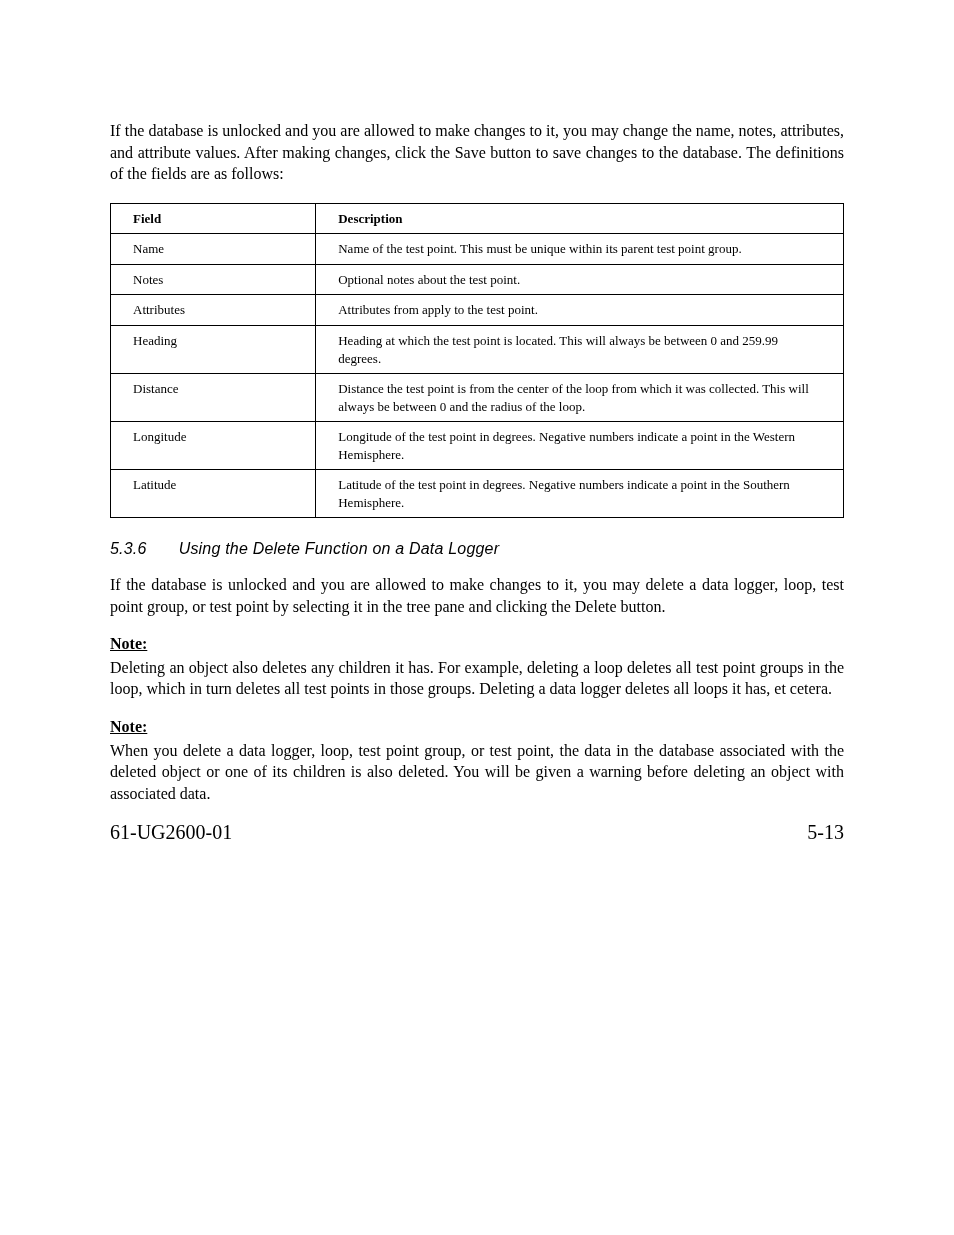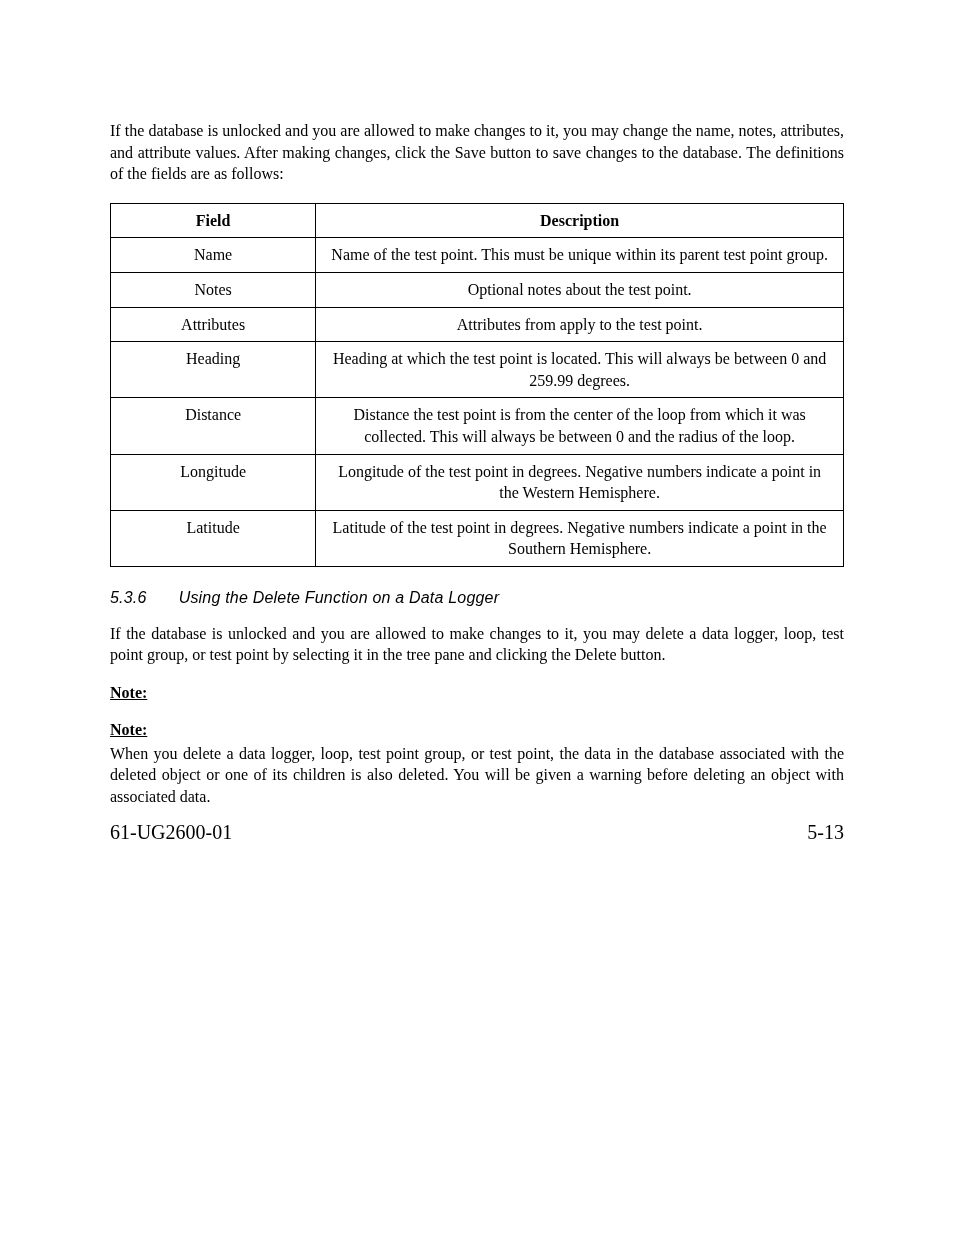--- a/index.html
+++ b/index.html
@@ -26,25 +26,25 @@
     margin: 0 0 16px 0;
     text-align: justify;
   }
   table.defs {
     border-collapse: collapse;
     width: 100%;
     margin: 0 0 20px 0;
   }
   table.defs td, table.defs th {
     border: 1px solid #000;
-    padding: 6px 14px;
+    padding: 6px 22px;
     vertical-align: top;
     font-family: "Times New Roman", Times, serif;
-    font-size: 16px;
-    text-align: center;
+    font-size: 13px;
+    text-align: left;
   }
   table.defs th {
     font-weight: bold;
   }
   table.defs .col-field {
     width: 28%;
   }
   .section-heading {
     font-family: "Century Gothic", "Avant Garde", Futura, sans-serif;
     font-style: italic;
@@ -139,20 +139,21 @@
   <div class="section-heading">
     <span class="num">5.3.6</span>
     <span>Using the Delete Function on a Data Logger</span>
   </div>
 
   <div class="body-block">
     <p>If the database is unlocked and you are allowed to make changes to it, you may delete a data logger, loop, test point group, or test point by selecting it in the tree pane and clicking the Delete button.</p>
 
     <div class="note">
       <span class="note-label">Note:</span>
+      <span class="note-text">Deleting an object also deletes any children it has. For example, deleting a loop deletes all test point groups in the loop, which in turn deletes all test points in those groups. Deleting a data logger deletes all loops it has, et cetera.</span>
     </div>
 
     <div class="note">
       <span class="note-label">Note:</span>
       <span class="note-text">When you delete a data logger, loop, test point group, or test point, the data in the database associated with the deleted object or one of its children is also deleted. You will be given a warning before deleting an object with associated data.</span>
     </div>
 
   </div>
 
   <div class="footer">

